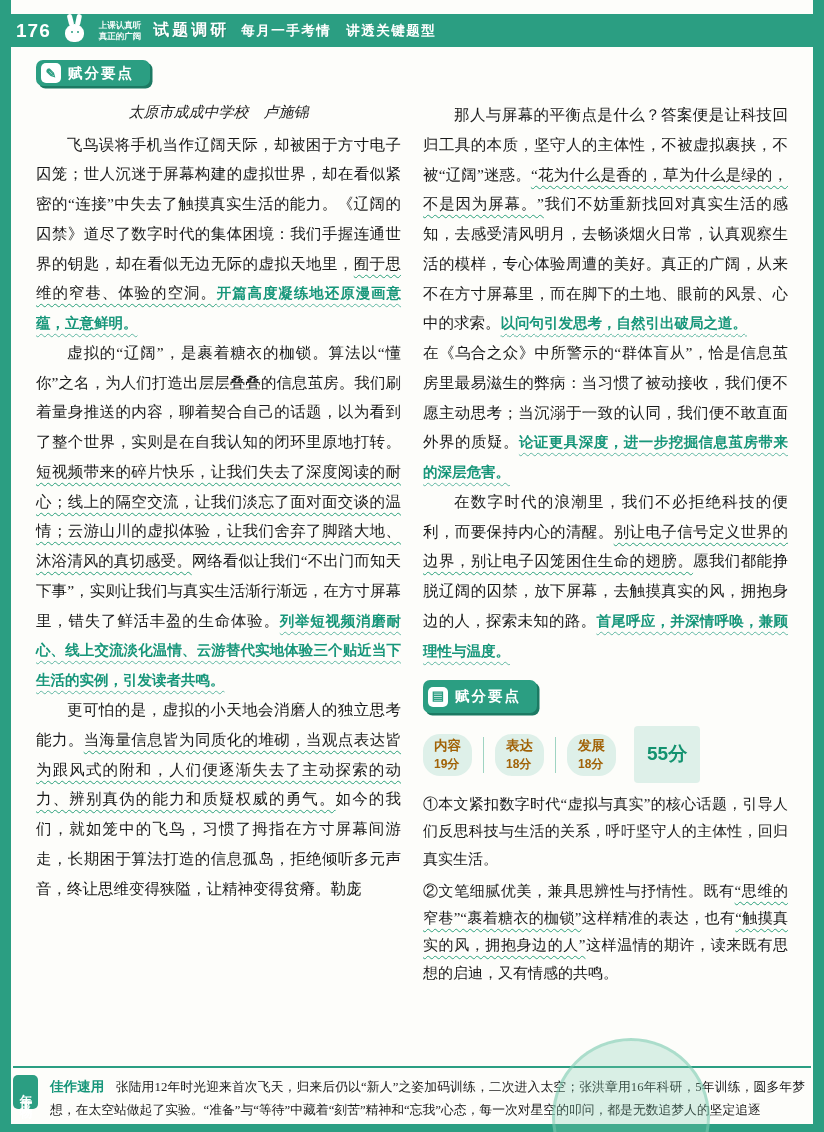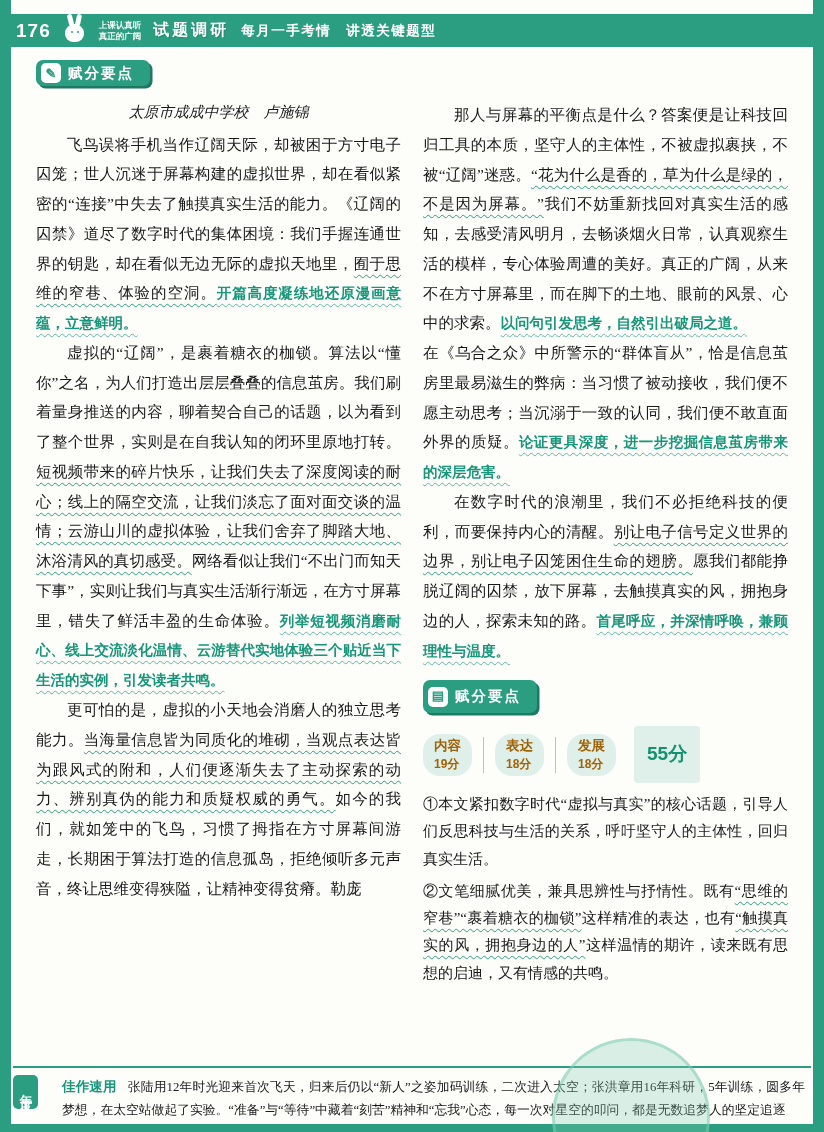--- a/index.html
+++ b/index.html
@@ -72,21 +72,21 @@
   .score-item .val{font-size:12px;font-weight:700;line-height:1.4;}
   .score-div{width:1px;height:36px;background:#9fd4c2;margin:0 11px;}
   .score-total{
     background:var(--mint);border-radius:4px;padding:10px 13px;margin-left:18px;
     font-size:19px;font-weight:700;color:#13926f;
   }
   .point{font-size:15px;line-height:1.82;margin-top:5px;}
   
   .footer{
     position:absolute;left:13px;right:13px;bottom:10px;
-    display:flex;gap:24px;align-items:flex-start;
+    display:flex;gap:12px;align-items:flex-start;
     border-top:2px solid var(--green);padding-top:7px;
   }
   .vtab{
     writing-mode:vertical-rl;text-orientation:upright;
     background:var(--green);color:#fff;font-size:12.5px;font-weight:700;
     padding:9px 4px;border-radius:5px;letter-spacing:4px;
     font-family:"Liberation Sans", sans-serif;flex:0 0 auto;
   }
   .footer-body{flex:1;font-size:12.8px;line-height:1.78;text-align:justify;padding-right:6px;}
   .footer-label{color:var(--green-anno);font-weight:700;font-size:13.5px;margin-right:8px;font-family:"Liberation Sans", sans-serif;}

